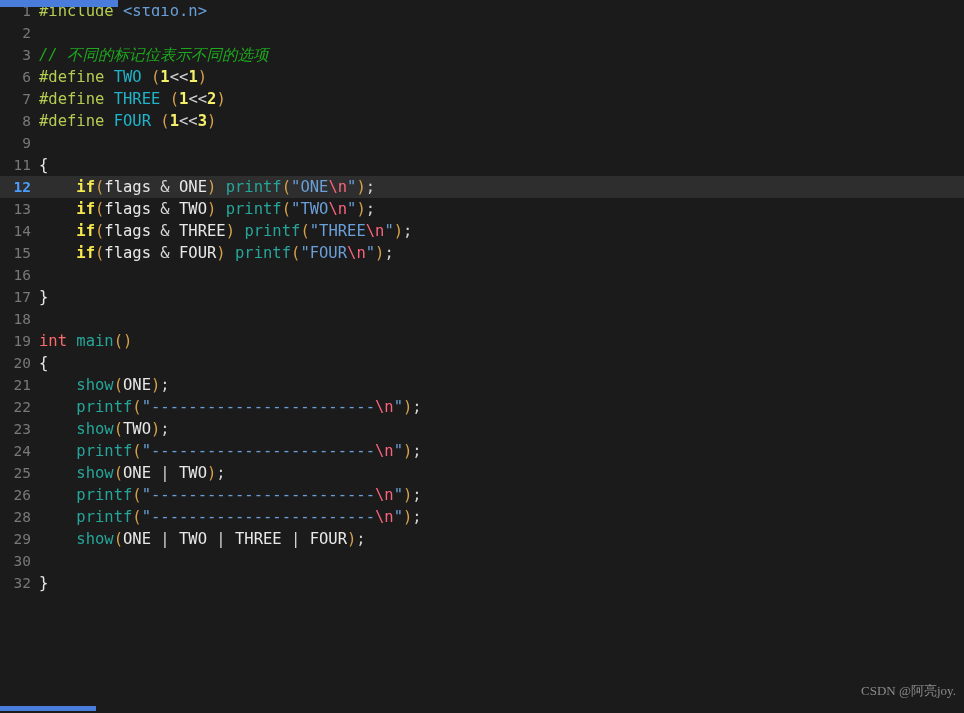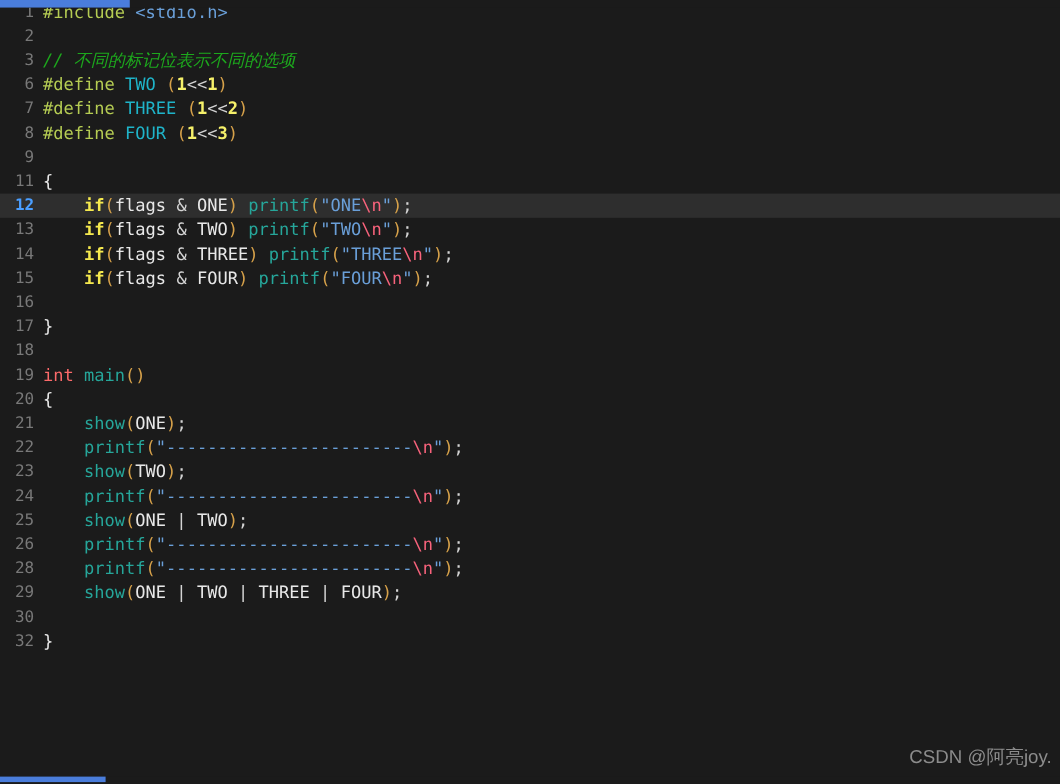--- a/index.html
+++ b/index.html
@@ -119,22 +119,22 @@
     top: 0;
     width: 96px;
     height: 5px;
     background: #4a7ddb;
   }
   .watermark {
     position: absolute;
     right: 8px;
     bottom: 13px;
     color: #8c8c8c;
-    font-size: 17px;
-    font-family: Liberation Sans, sans-serif;
+    font-size: 13px;
+    font-family: Liberation Serif, serif;
     z-index: 7;
     user-select: none;
     white-space: nowrap;
   }
 </style>
 </head>
 <body>
 
 <div id="editor">
 

